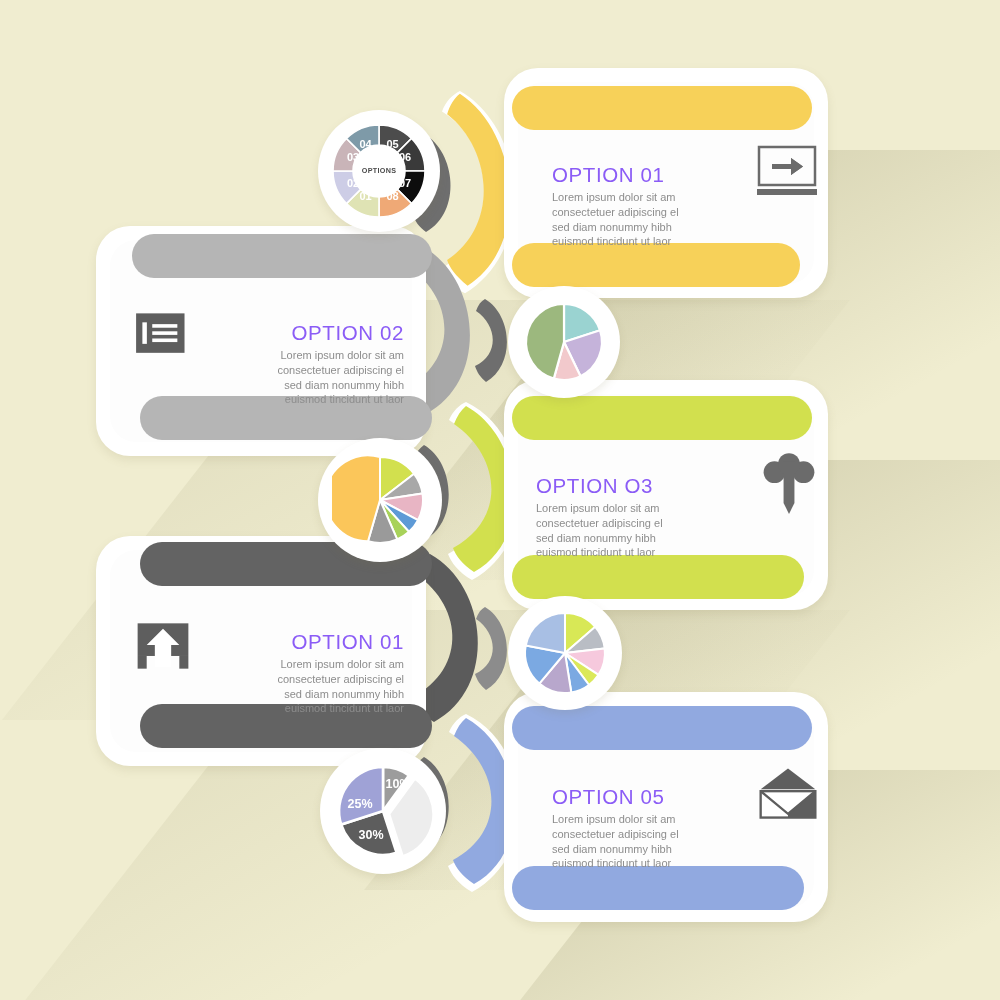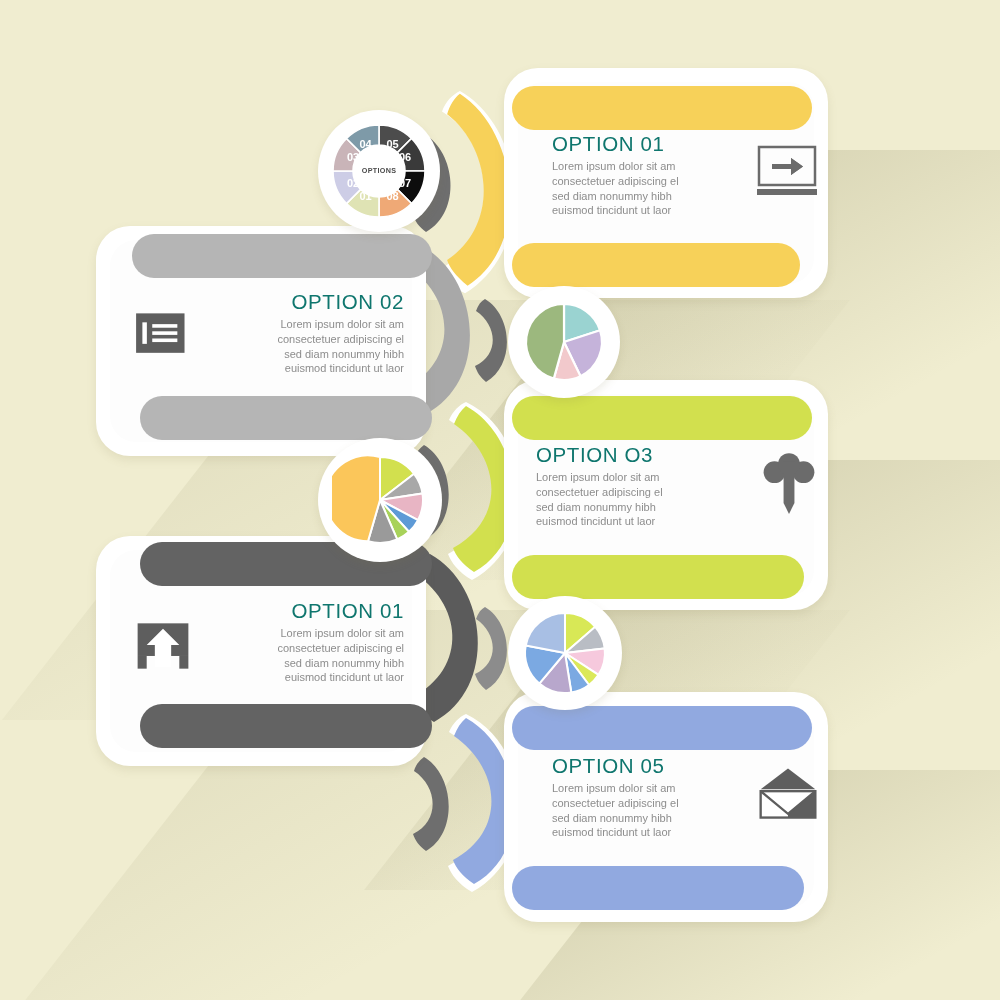--- a/index.html
+++ b/index.html
@@ -43,23 +43,24 @@
 
   .bodytext{
     position:absolute;
     z-index:7;
     color:#8d8d8d;
     line-height:1.33;
   }
   .bodytext .ttl{
     font-size:20.5px;
     letter-spacing:.6px;
-    color:#0f766e;
+    color:#8b5cf6;
     margin-bottom:2px;
     font-weight:400;
+    margin-top:31px;
   }
   .bodytext .ln{ font-size:11px; white-space:nowrap; }
   .bodytext.right{ text-align:right; }
 
   .picto{
     position:absolute; z-index:8;
     width:64px; height:58px;
     fill:#6b6b6b;
   }
 
@@ -361,14 +362,34 @@
           <path d="M0 0 L33.5 21.9 A40 40 0 0 1 24.0 32.0 Z" fill="#dbe85a" stroke="#ffffff" stroke-width="2"></path>
           <path d="M0 0 L24.0 32.0 A40 40 0 0 1 6.3 39.5 Z" fill="#7ba9e2" stroke="#ffffff" stroke-width="2"></path>
           <path d="M0 0 L6.3 39.5 A40 40 0 0 1 -25.7 30.6 Z" fill="#b8a7cc" stroke="#ffffff" stroke-width="2"></path>
           <path d="M0 0 L-25.7 30.6 A40 40 0 0 1 -39.3 -7.5 Z" fill="#7ba9e2" stroke="#ffffff" stroke-width="2"></path>
           <path d="M0 0 L-39.3 -7.5 A40 40 0 0 1 0 -40 Z" fill="#a8bfe4" stroke="#ffffff" stroke-width="2"></path>
         </g>
       </svg>
     </div>
   </div>
 
+  <div class="bubble" style="left:320px; top:748px; width:126px; height:126px;">
+    <div class="chartwrap">
+      <svg width="100" height="100" viewBox="0 0 100 100">
+        <g transform="translate(50,50)">
+
+          <path d="M0 0 L0 -44 A44 44 0 0 1 25.9 -35.6 Z" fill="#9c9c9c" stroke="#ffffff" stroke-width="2.6"></path>
+
+          <path d="M6 3 L31.9 -32.6 A44 44 0 0 1 19.6 45.4 Z" fill="#ededed" stroke="#ffffff" stroke-width="2.6"></path>
+
+          <path d="M0 0 L13.6 41.8 A44 44 0 0 1 -41.8 13.6 Z" fill="#5d5d5d" stroke="#ffffff" stroke-width="2.6"></path>
+
+          <path d="M0 0 L-41.8 13.6 A44 44 0 0 1 0 -44 Z" fill="#9fa2d6" stroke="#ffffff" stroke-width="2.6"></path>
+
+          <text class="pielabel" x="15" y="-26" text-anchor="middle" dominant-baseline="middle">10%</text>
+          <text class="pielabel" x="-23" y="-6" text-anchor="middle" dominant-baseline="middle">25%</text>
+          <text class="pielabel" x="-12" y="25" text-anchor="middle" dominant-baseline="middle">30%</text>
+        </g>
+      </svg>
+    </div>
+  </div>
 
 </div>
 
 </body></html>

